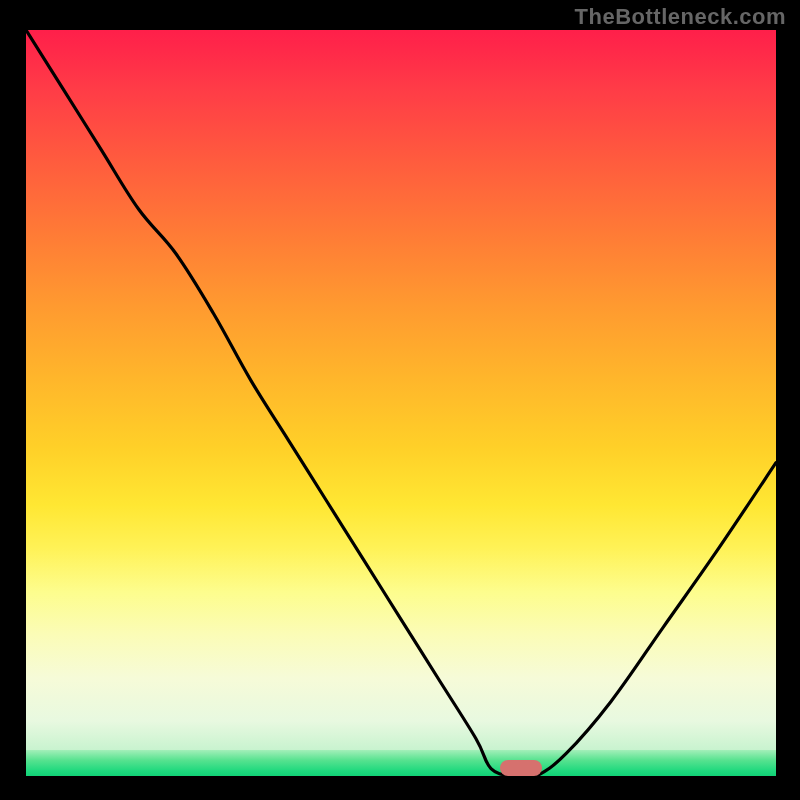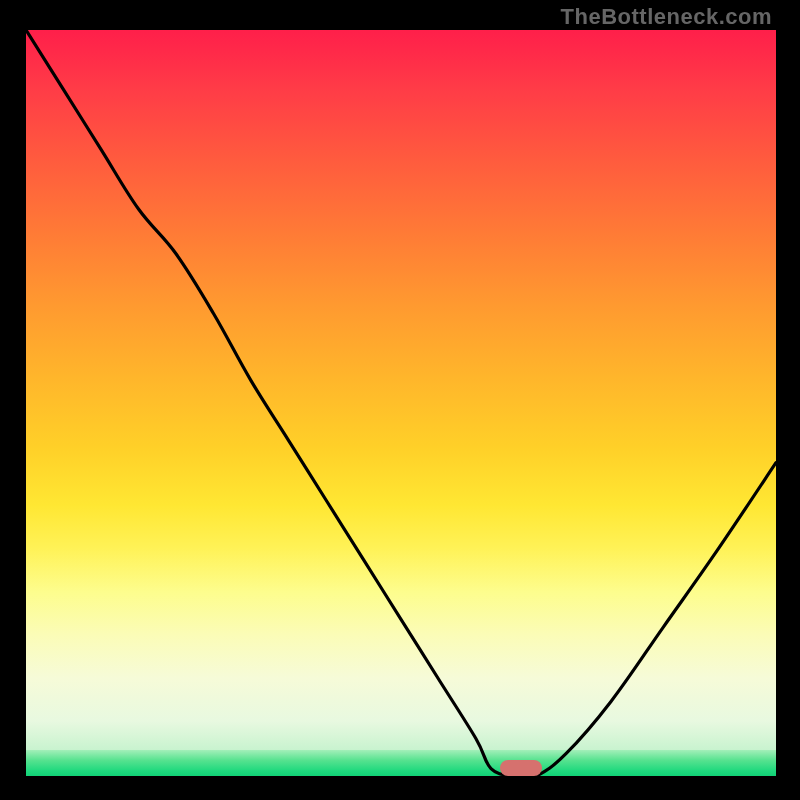--- a/index.html
+++ b/index.html
@@ -13,21 +13,21 @@
   }
   .frame {
     position: relative;
     width: 800px;
     height: 800px;
     background: #000;
   }
   .watermark {
     position: absolute;
     top: 4px;
-    right: 28px;
+    right: 14px;
     color: #666;
     font-size: 22px;
     font-weight: 600;
     letter-spacing: 0.5px;
     z-index: 5;
   }
   .plot-area {
     
     position: absolute;
     left: 26px;

